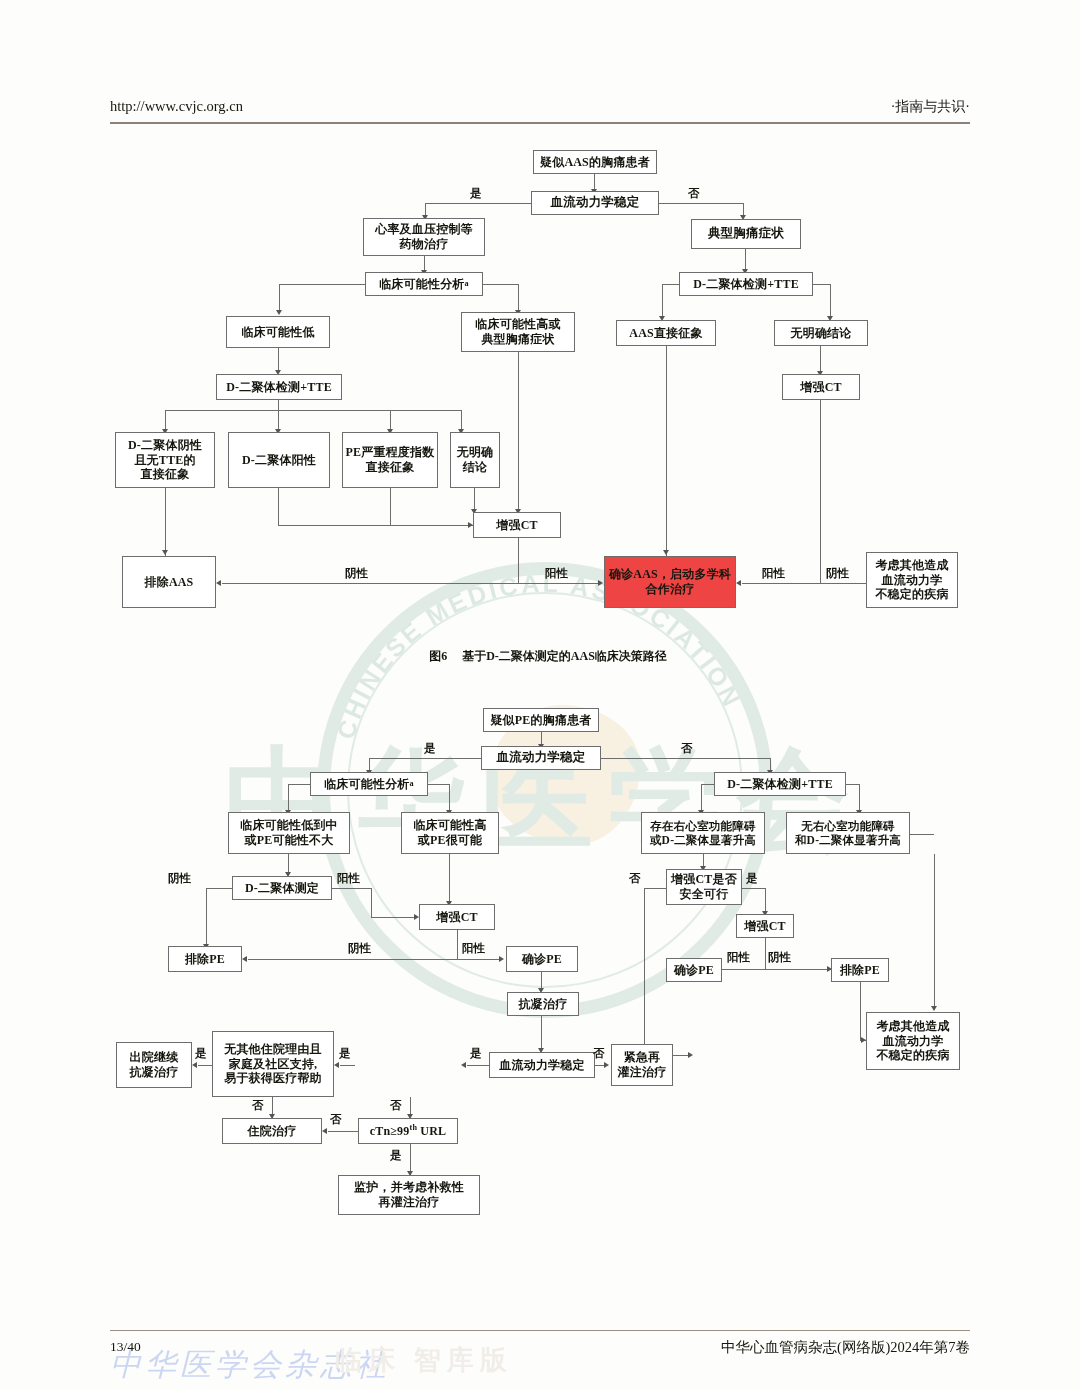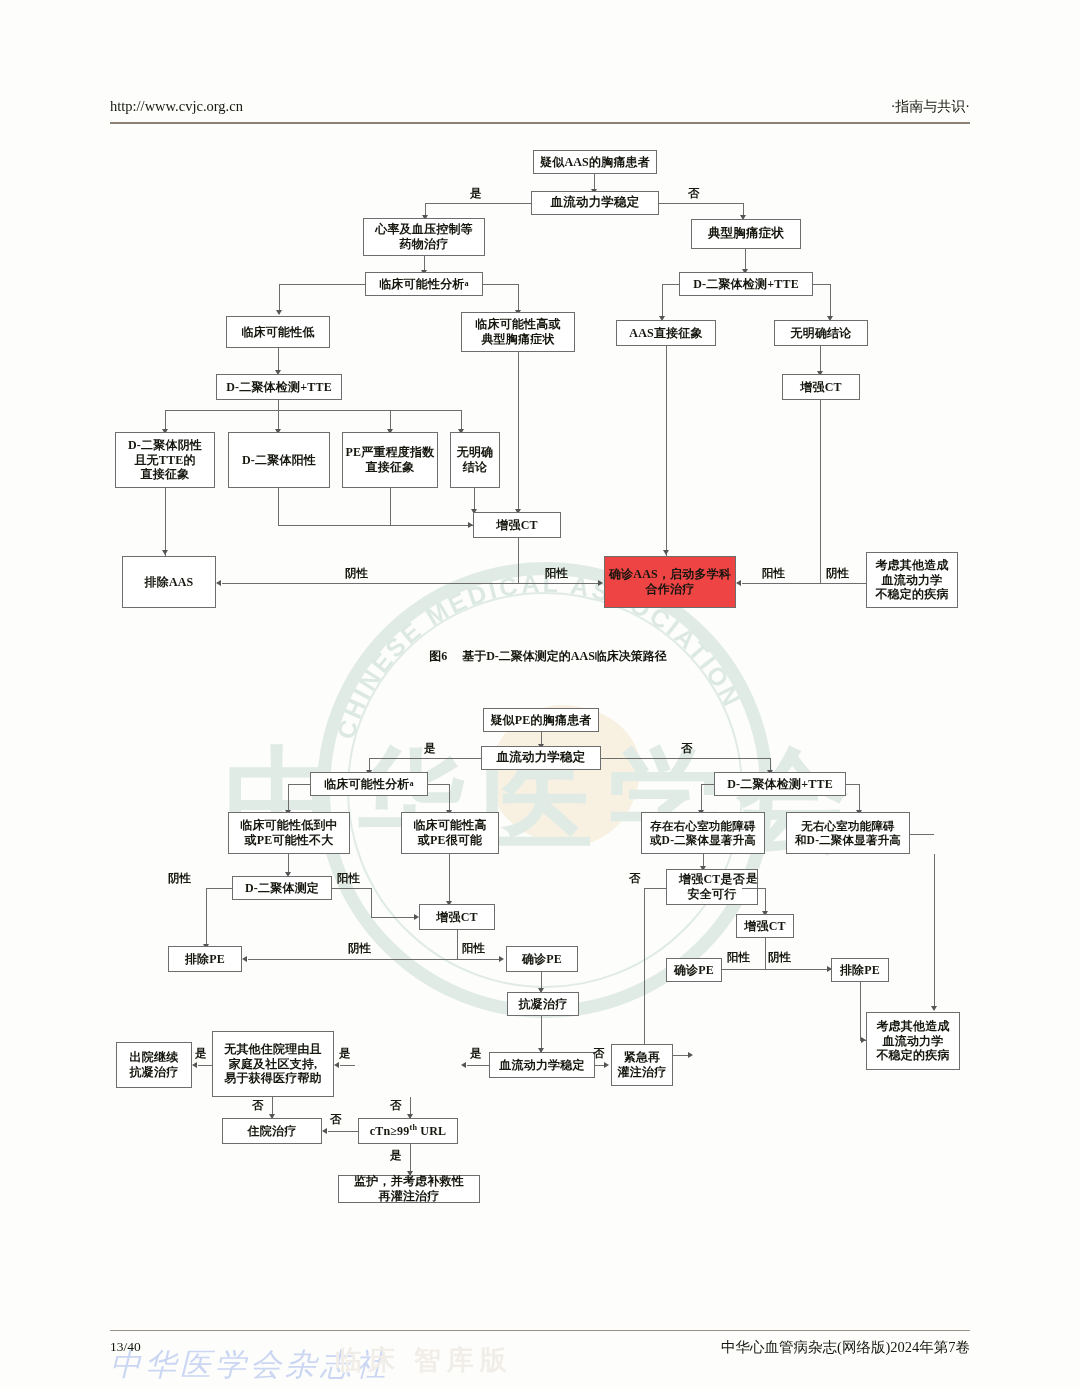--- a/index.html
+++ b/index.html
@@ -314,21 +314,21 @@
       <span>无右心室功能障碍</span>
       <span>和D-二聚体显著升高</span>
     </div>
 
     <div class="ln v" style="left:288px;top:854px;height:21px;"></div>
     <div class="ar d" style="left:285px;top:872px;"></div>
     <div class="bx" style="left:232px;top:876px;width:100px;height:24px;font-size:12px;">D-二聚体测定</div>
 
     <div class="ln v" style="left:703px;top:854px;height:16px;"></div>
     <div class="ar d" style="left:700px;top:866px;"></div>
-    <div class="bx" style="left:666px;top:869px;width:92px;height:36px;font-size:12px;flex-direction:column;">
+    <div class="bx" style="left:666px;top:869px;width:76px;height:36px;font-size:12px;flex-direction:column;">
       <span>增强CT是否</span>
       <span>安全可行</span>
     </div>
 
     <div class="ln h" style="left:206px;top:888px;width:26px;"></div>
     <div class="ln v" style="left:206px;top:888px;height:60px;"></div>
     <div class="ar d" style="left:203px;top:944px;"></div>
     <div class="lb" style="left:168px;top:871px;">阴性</div>
 
     <div class="ln h" style="left:332px;top:888px;width:40px;"></div>
@@ -435,21 +435,21 @@
     <div class="bx" style="left:358px;top:1118px;width:100px;height:26px;font-size:12px;">
       <span>cTn≥99<span class="sup">th</span>&nbsp;URL</span>
     </div>
     <div class="ln h" style="left:328px;top:1131px;width:30px;"></div>
     <div class="ar l" style="left:322px;top:1128px;"></div>
     <div class="lb" style="left:330px;top:1112px;">否</div>
 
     <div class="ln v" style="left:410px;top:1144px;height:31px;"></div>
     <div class="ar d" style="left:407px;top:1171px;"></div>
     <div class="lb" style="left:390px;top:1148px;">是</div>
-    <div class="bx" style="left:338px;top:1175px;width:142px;height:28px;font-size:12px;flex-direction:column;">
+    <div class="bx" style="left:338px;top:1175px;width:142px;height:40px;font-size:12px;flex-direction:column;">
       <span>监护，并考虑补救性</span>
       <span>再灌注治疗</span>
     </div>
   </div>
 
 
   <div class="ftr">
     <div class="rule"></div>
     <div class="pg">13/40</div>
     <div class="jr">中华心血管病杂志(网络版)2024年第7卷</div>

